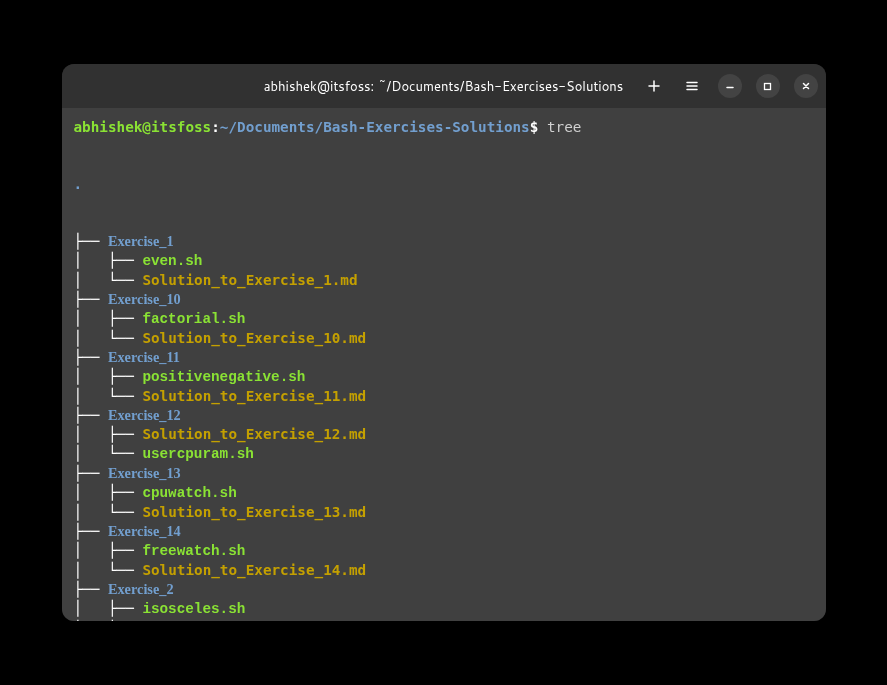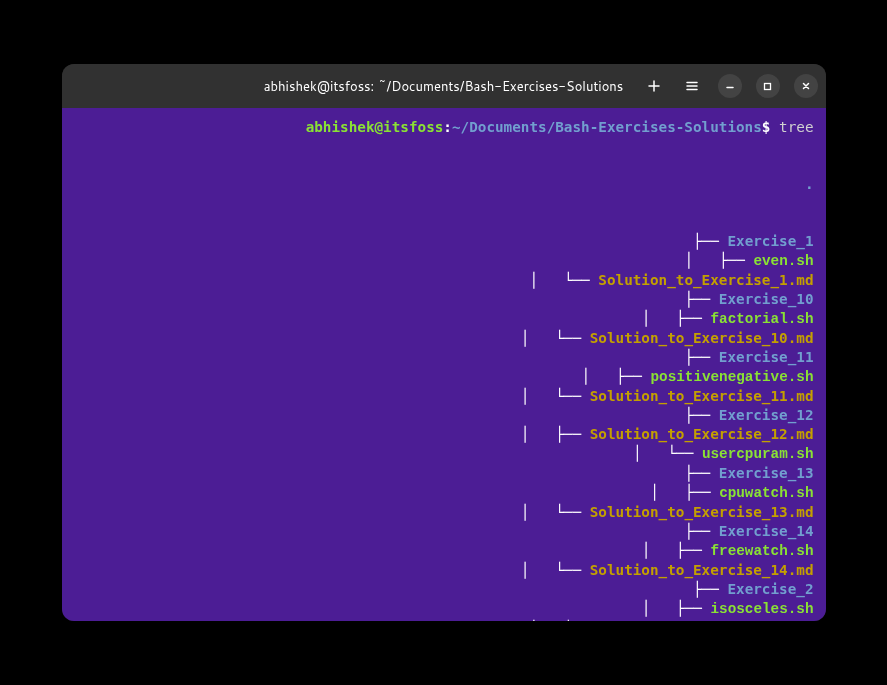--- a/index.html
+++ b/index.html
@@ -63,28 +63,27 @@
       height: 24px;
       border-radius: 50%;
       background: #434343;
       display: flex;
       align-items: center;
       justify-content: center;
       cursor: pointer;
     }
     .terminal-body {
       flex: 1;
-      background: #4c1d95;
+      background: #404040;
       padding: 10px 12px;
       font-size: 14.3px;
       line-height: 19px;
       color: #d0d0d0;
       overflow: hidden;
       font-weight: bold;
-      text-align: right;
     }
     .prompt-line {
       white-space: pre;
     }
     .user-host {
       color: #8ae234;
     }
     .colon {
       color: #ffffff;
     }
@@ -104,20 +103,21 @@
     }
     .tree-line {
       color: #d0d0d0;
     }
     .tree-branch {
       color: #ffffff;
       font-weight: normal;
     }
     .dir-name {
       color: #729fcf;
+      font-family: Liberation Serif, serif;
     }
     .file-sh {
       color: #8ae234;
       font-family: Liberation Mono, monospace;
     }
     .file-md {
       color: #c4a000;
     }
     .dot {
       color: #729fcf;

